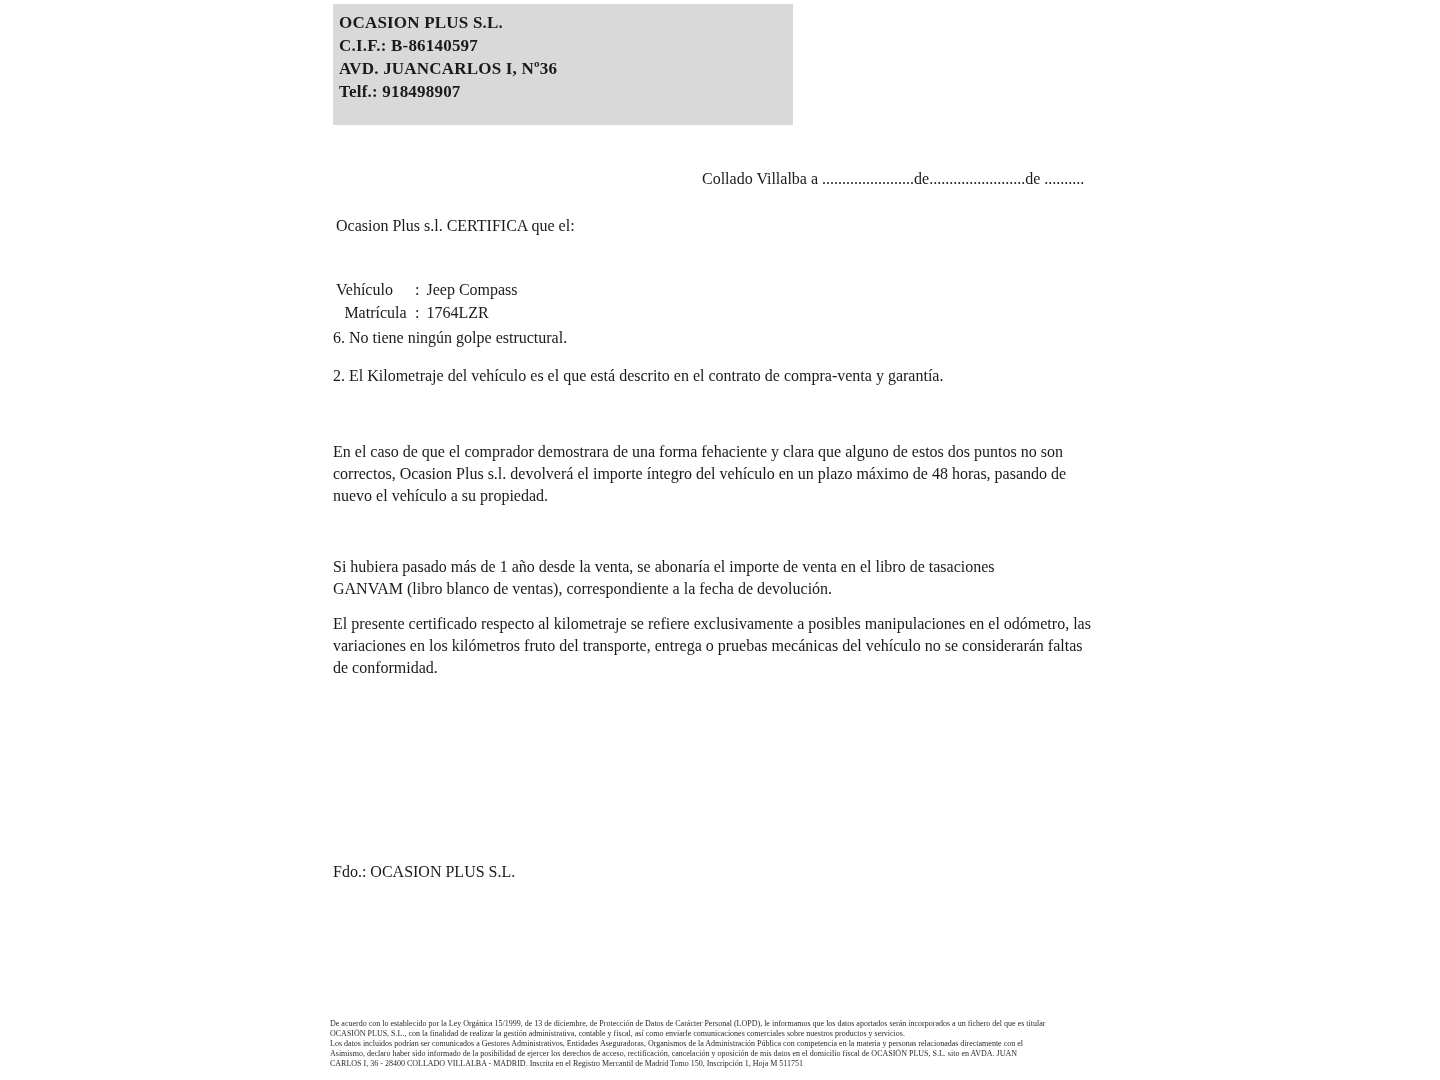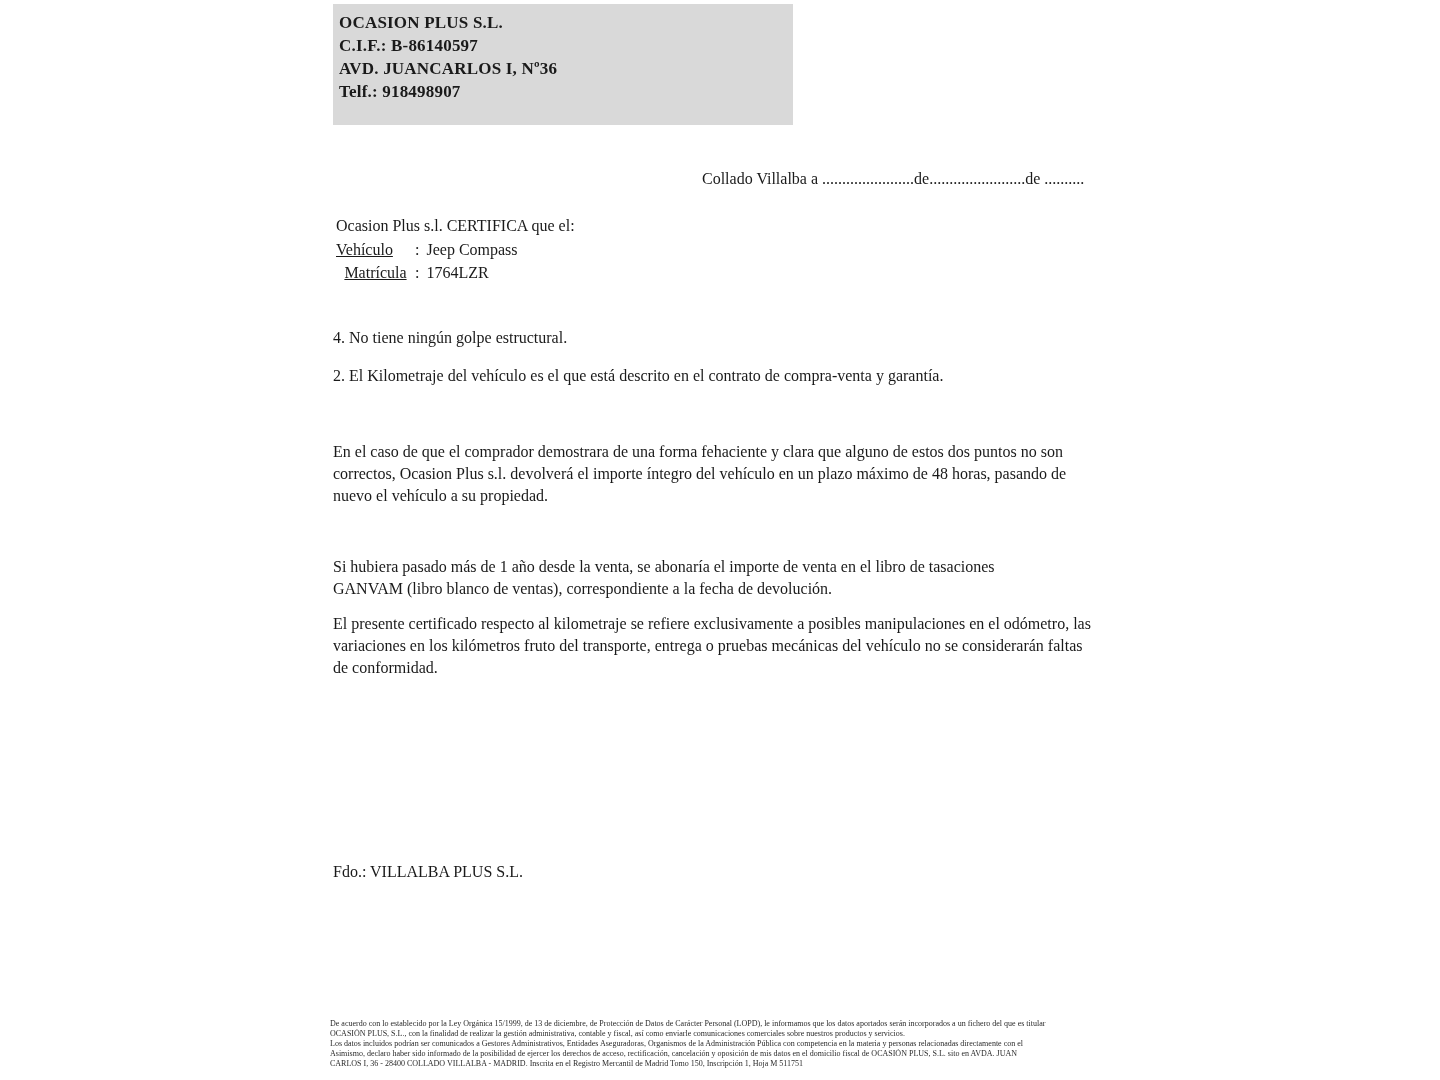--- a/index.html
+++ b/index.html
@@ -23,21 +23,21 @@
 
   .date-line{
     position:absolute;left:702px;top:170px;
     font-size:16px;white-space:nowrap;
   }
 
   .cert-heading{position:absolute;left:336px;top:217px;font-size:16px;white-space:nowrap;}
   .cert-row{position:absolute;left:336px;font-size:16px;white-space:nowrap;}
   .cert-row.r1{top:241px;}
   .cert-row.r2{top:264px;text-align:center;}
-  .cert-label{display:inline-block;min-width:79px;text-decoration:underline;}
+  .cert-label{display:inline-block;min-width:79px;margin-top:40px;}
   .cert-sep{display:inline-block;margin-right:7px;}
 
   .point{position:absolute;left:333px;width:780px;font-size:16px;line-height:22px;}
   .point.p1{top:327px;}
   .point.p2{top:365px;}
 
   .para{position:absolute;left:333px;font-size:16px;line-height:22px;}
   .para.a{top:441px;width:768px;}
   .para.b{top:514px;width:768px;}
   .para.c{top:556px;width:720px;}
@@ -68,28 +68,28 @@
   <div class="cert-heading">Ocasion Plus s.l. CERTIFICA que el:</div>
 
   <div class="cert-row r1">
     <span class="cert-label">Vehículo</span><span class="cert-sep">:</span><span>Jeep Compass</span>
   </div>
 
   <div class="cert-row r2">
     <span class="cert-label">Matrícula</span><span class="cert-sep">:</span><span>1764LZR</span>
   </div>
 
-  <div class="point p1">4. No tiene ningún golpe estructural.</div>
+  <div class="point p1">6. No tiene ningún golpe estructural.</div>
   <div class="point p2">2. El Kilometraje del vehículo es el que está descrito en el contrato de compra-venta y garantía.</div>
 
   <div class="para a">En el caso de que el comprador demostrara de una forma fehaciente y clara que alguno de estos dos puntos no son correctos, Ocasion Plus s.l. devolverá el importe íntegro del vehículo en un plazo máximo de 48 horas, pasando de nuevo el vehículo a su propiedad.</div>
   <div class="para c">Si hubiera pasado más de 1 año desde la venta, se abonaría el importe de venta en el libro de tasaciones GANVAM (libro blanco de ventas), correspondiente a la fecha de devolución.</div>
   <div class="para d">El presente certificado respecto al kilometraje se refiere exclusivamente a posibles manipulaciones en el odómetro, las variaciones en los kilómetros fruto del transporte, entrega o pruebas mecánicas del vehículo no se considerarán faltas de conformidad.</div>
 
-  <div class="signature">Fdo.: VILLALBA PLUS S.L.</div>
+  <div class="signature">Fdo.: OCASION PLUS S.L.</div>
 
   <div class="legal-footer">
     <div class="legal-line">De acuerdo con lo establecido por la Ley Orgánica 15/1999, de 13 de diciembre, de Protección de Datos de Carácter Personal (LOPD), le informamos que los datos aportados serán incorporados a un fichero del que es titular</div>
     <div class="legal-line">OCASIÓN PLUS, S.L., con la finalidad de realizar la gestión administrativa, contable y fiscal, así como enviarle comunicaciones comerciales sobre nuestros productos y servicios.</div>
     <div class="legal-line">Los datos incluidos podrían ser comunicados a Gestores Administrativos, Entidades Aseguradoras, Organismos de la Administración Pública con competencia en la materia y personas relacionadas directamente con el</div>
     <div class="legal-line">Asimismo, declaro haber sido informado de la posibilidad de ejercer los derechos de acceso, rectificación, cancelación y oposición de mis datos en el domicilio fiscal de OCASIÓN PLUS, S.L. sito en AVDA. JUAN</div>
     <div class="legal-line">CARLOS I, 36 - 28400 COLLADO VILLALBA - MADRID. Inscrita en el Registro Mercantil de Madrid Tomo 150, Inscripción 1, Hoja M 511751</div>
   </div>
 
 </div>

